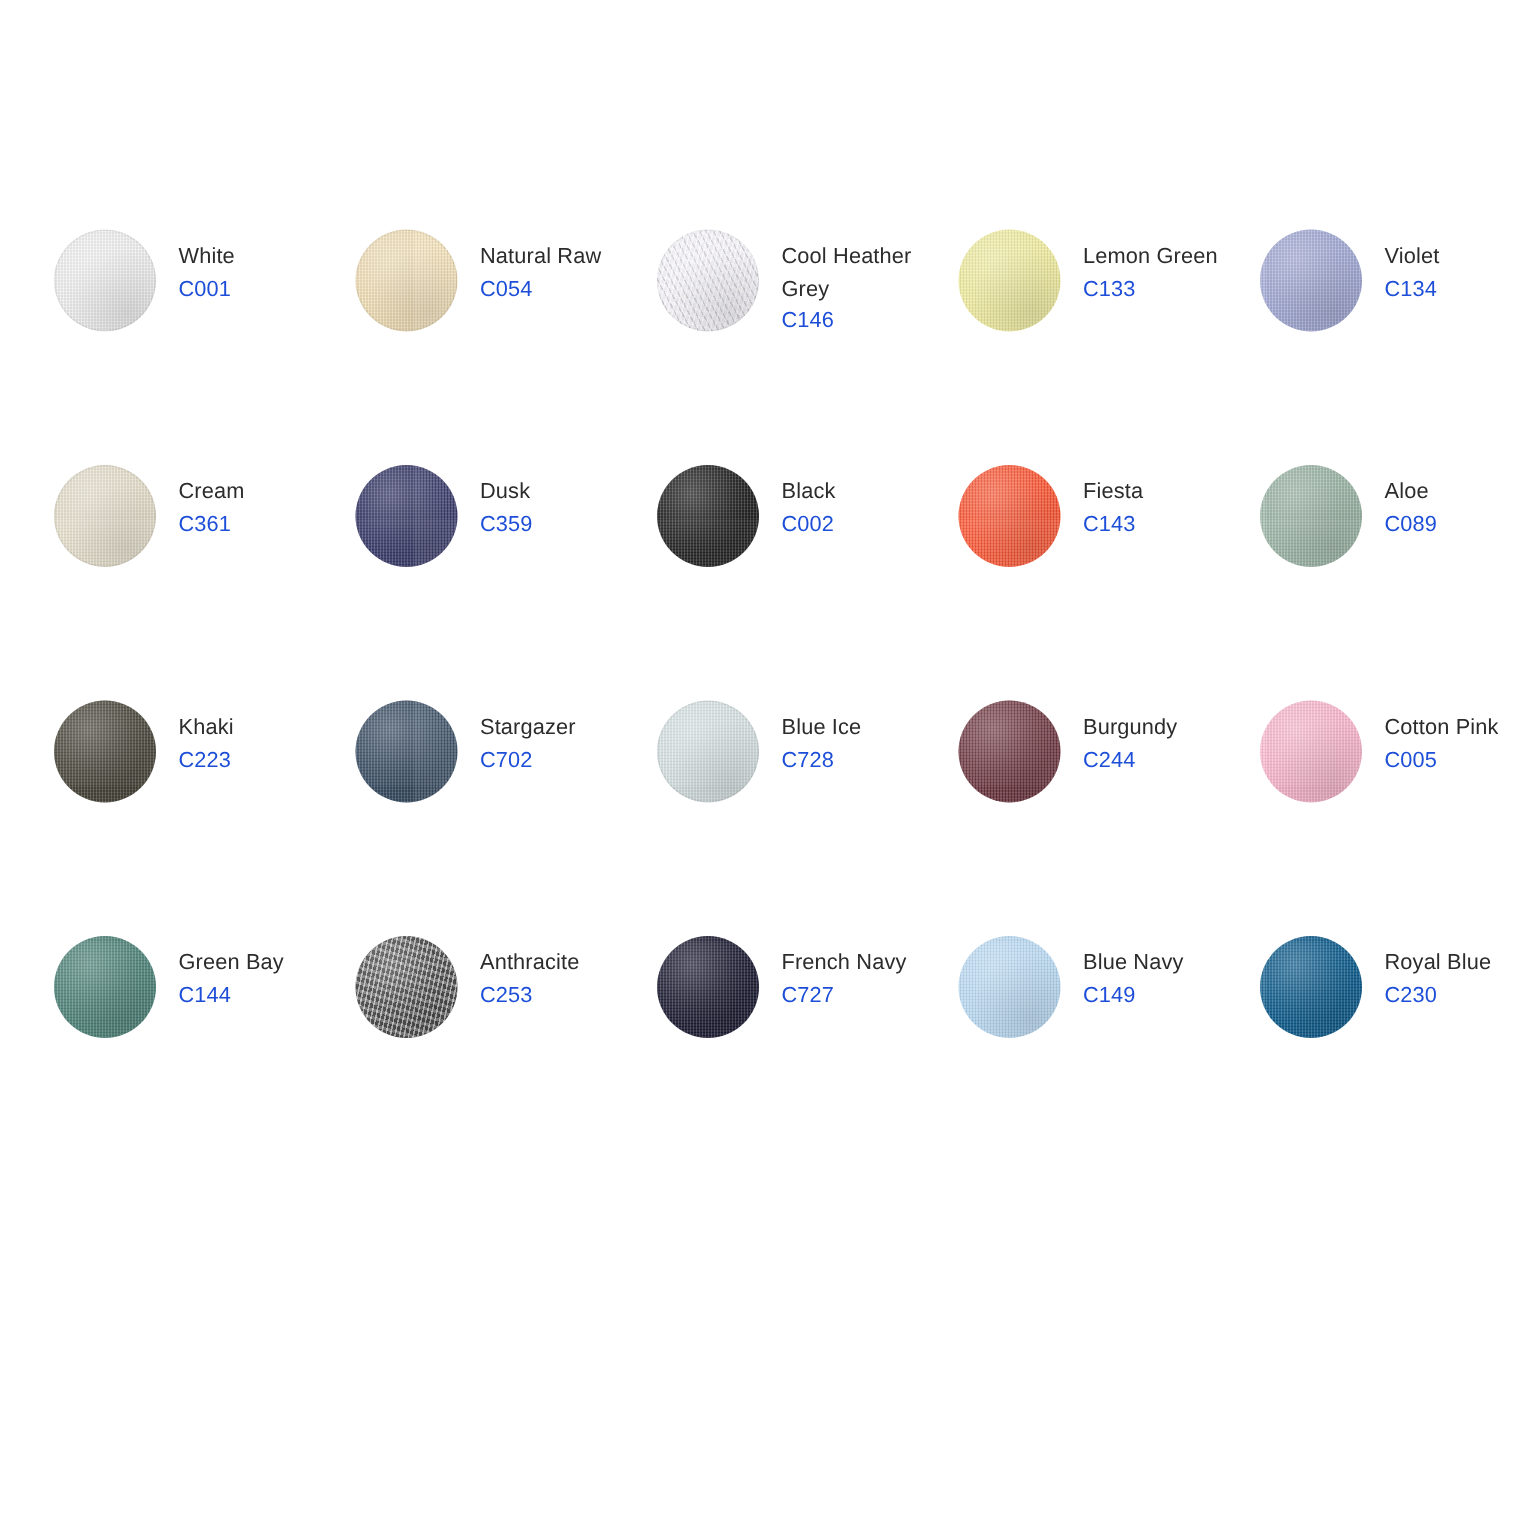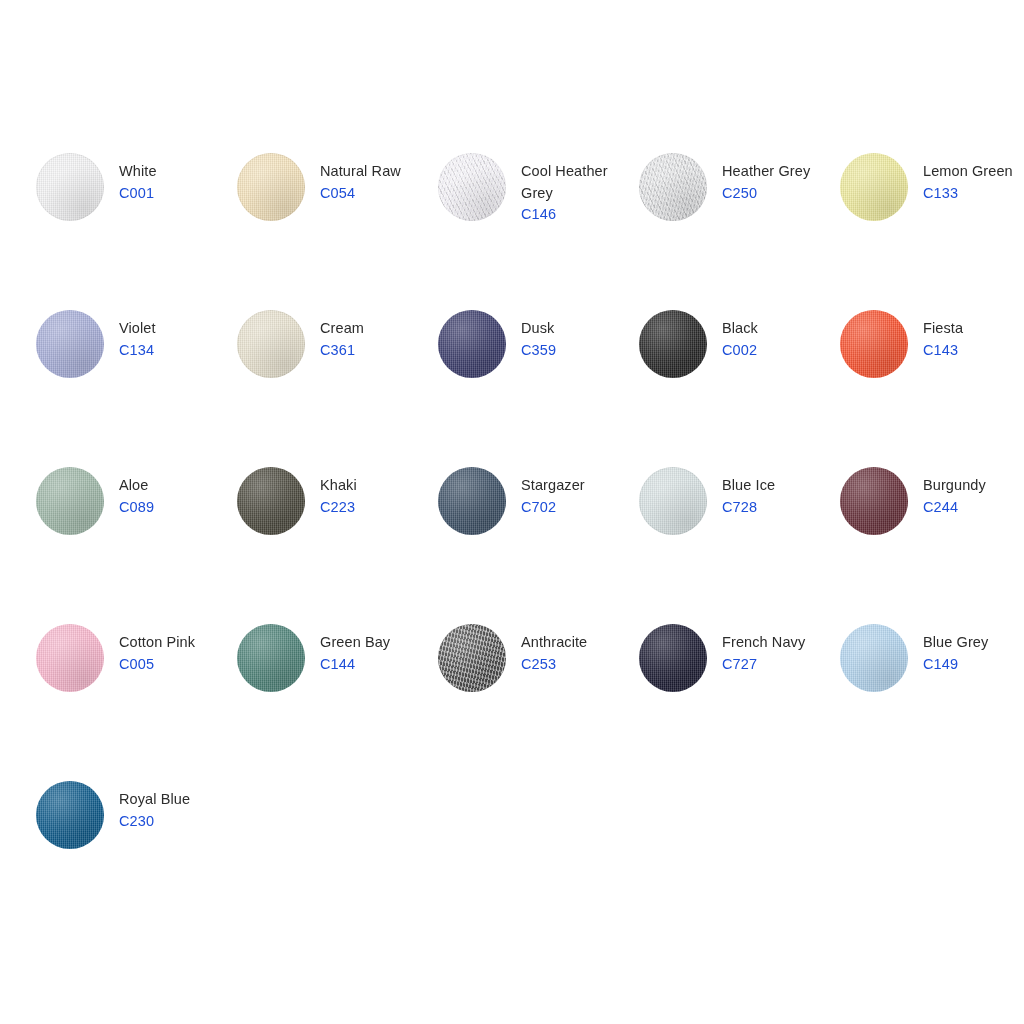--- a/index.html
+++ b/index.html
@@ -154,29 +154,20 @@
         <div class="chip-wrap">
           <div class="chip heather pale" style="background: rgb(236, 234, 240);"></div>
         </div>
         <div class="chip-label">
           <div class="chip-name">Cool Heather Grey</div>
           <div class="chip-code">C146</div>
         </div>
       </div>
       <div class="swatch-cell">
         <div class="chip-wrap">
-          <div class="chip heather pale" style="background: rgb(215, 216, 218);"></div>
-        </div>
-        <div class="chip-label">
-          <div class="chip-name">Heather Grey</div>
-          <div class="chip-code">C250</div>
-        </div>
-      </div>
-      <div class="swatch-cell">
-        <div class="chip-wrap">
           <div class="chip" style="background: rgb(239, 235, 158);"></div>
         </div>
         <div class="chip-label">
           <div class="chip-name">Lemon Green</div>
           <div class="chip-code">C133</div>
         </div>
       </div>
       <div class="swatch-cell">
         <div class="chip-wrap">
           <div class="chip" style="background: rgb(167, 174, 216);"></div>
@@ -301,21 +292,21 @@
         <div class="chip-label">
           <div class="chip-name">French Navy</div>
           <div class="chip-code">C727</div>
         </div>
       </div>
       <div class="swatch-cell">
         <div class="chip-wrap">
           <div class="chip" style="background: rgb(180, 213, 239);"></div>
         </div>
         <div class="chip-label">
-          <div class="chip-name">Blue Grey</div>
+          <div class="chip-name">Blue Navy</div>
           <div class="chip-code">C149</div>
         </div>
       </div>
       <div class="swatch-cell">
         <div class="chip-wrap">
           <div class="chip" style="background: rgb(13, 91, 140);"></div>
         </div>
         <div class="chip-label">
           <div class="chip-name">Royal Blue</div>
           <div class="chip-code">C230</div>

